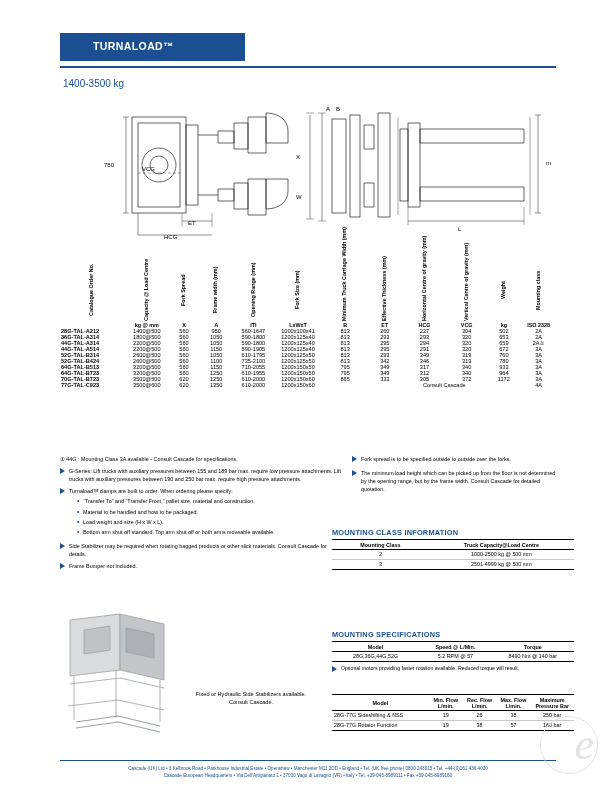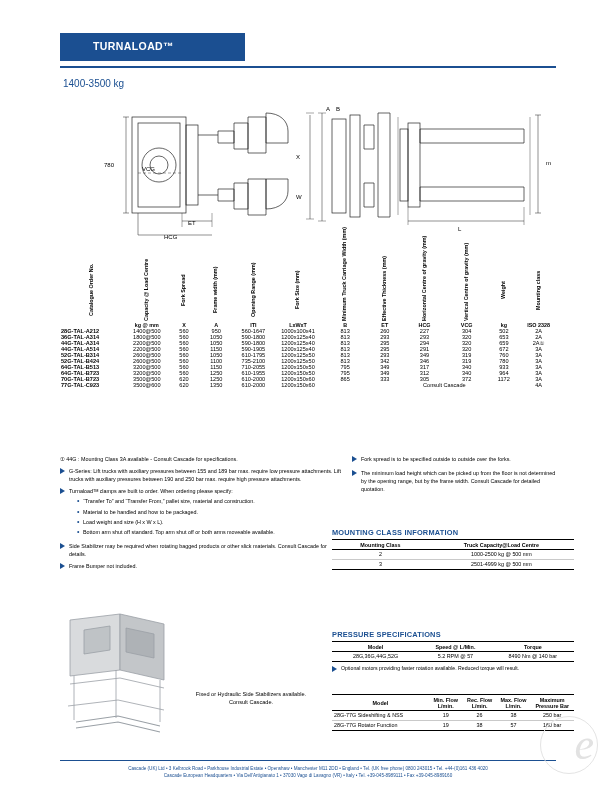--- a/index.html
+++ b/index.html
@@ -375,21 +375,21 @@
       <tr>
             <td>3</td>
             <td>2501-4999 kg @ 500 mm</td>
           </tr>
     </tbody>
       </table>
   </div>
 
 
   <div class="blk" style="top:630px">
-    <h3>PRESSURE SPECIFICATIONS</h3>
+    <h3>MOUNTING SPECIFICATIONS</h3>
     <table class="mini">
       <tbody>
           <tr>
             <th style="width:36%">Model</th>
             <th style="width:30%">Speed @ L/Min.</th>
             <th>Torque</th>
           </tr>
       <tr>
             <td>28G,36G,44G,52G</td>
             <td>5.2 RPM @ 57</td>

